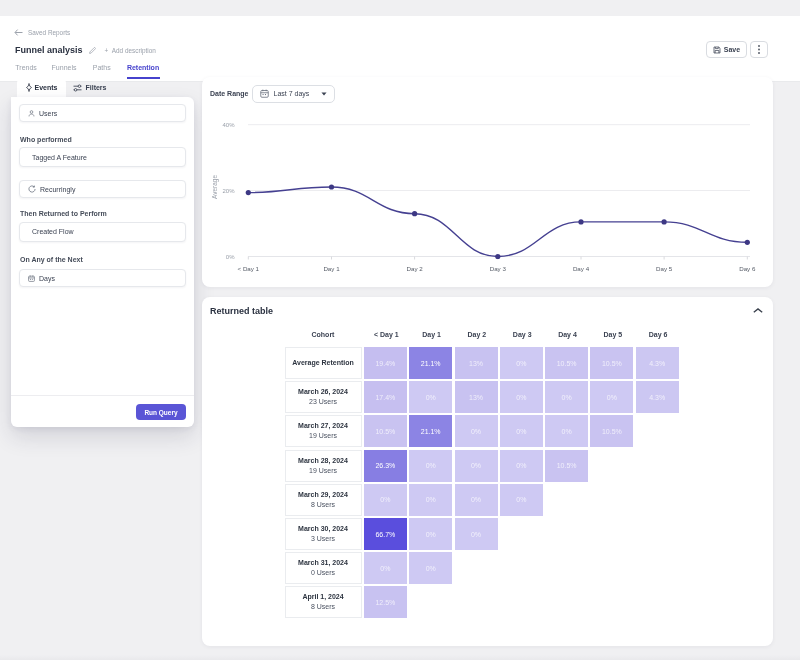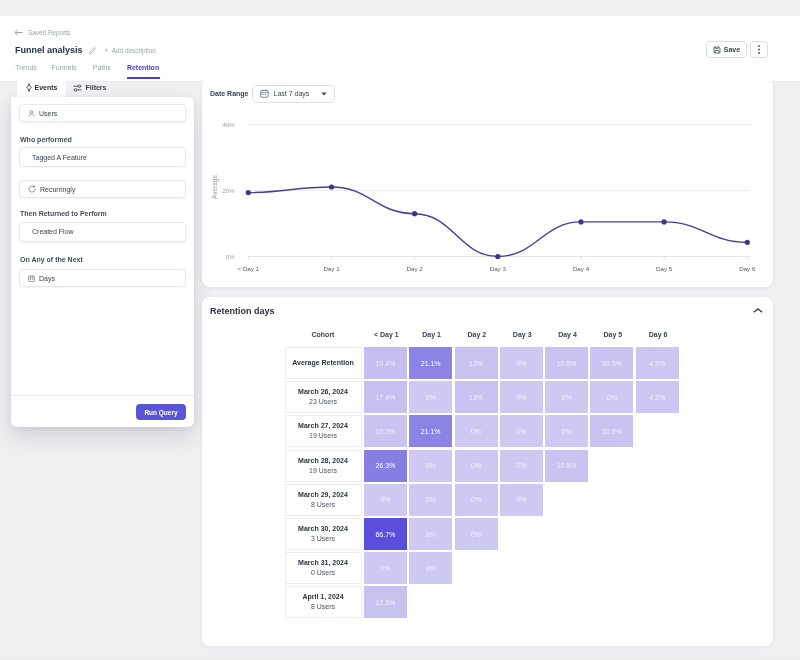--- a/index.html
+++ b/index.html
@@ -176,21 +176,21 @@
       <text x="212.6" y="193.5">Day 2</text>
       <text x="295.8" y="193.5">Day 3</text>
       <text x="379" y="193.5">Day 4</text>
       <text x="462.1" y="193.5">Day 5</text>
       <text x="545.3" y="193.5">Day 6</text>
     </g>
   </svg>
 </div>
 
 <div id="table-card">
-  <div id="table-title">Retention days</div>
+  <div id="table-title">Returned table</div>
   <svg style="position:absolute; right:10.5px; top:11px;" width="10" height="5" viewBox="0 0 10 5">
       <path d="M0.8 4.2 L5 1 L9.2 4.2" stroke="#3a414d" stroke-width="1.4" fill="none"></path>
     </svg>
   <div id="tbl">
       <div class="thead" style="left: 98.5px;">Cohort</div>
       <div class="thead" style="left: 161.8px;">&lt; Day 1</div>
       <div class="thead" style="left: 207.1px;">Day 1</div>
       <div class="thead" style="left: 252.4px;">Day 2</div>
       <div class="thead" style="left: 297.7px;">Day 3</div>
       <div class="thead" style="left: 343px;">Day 4</div>

